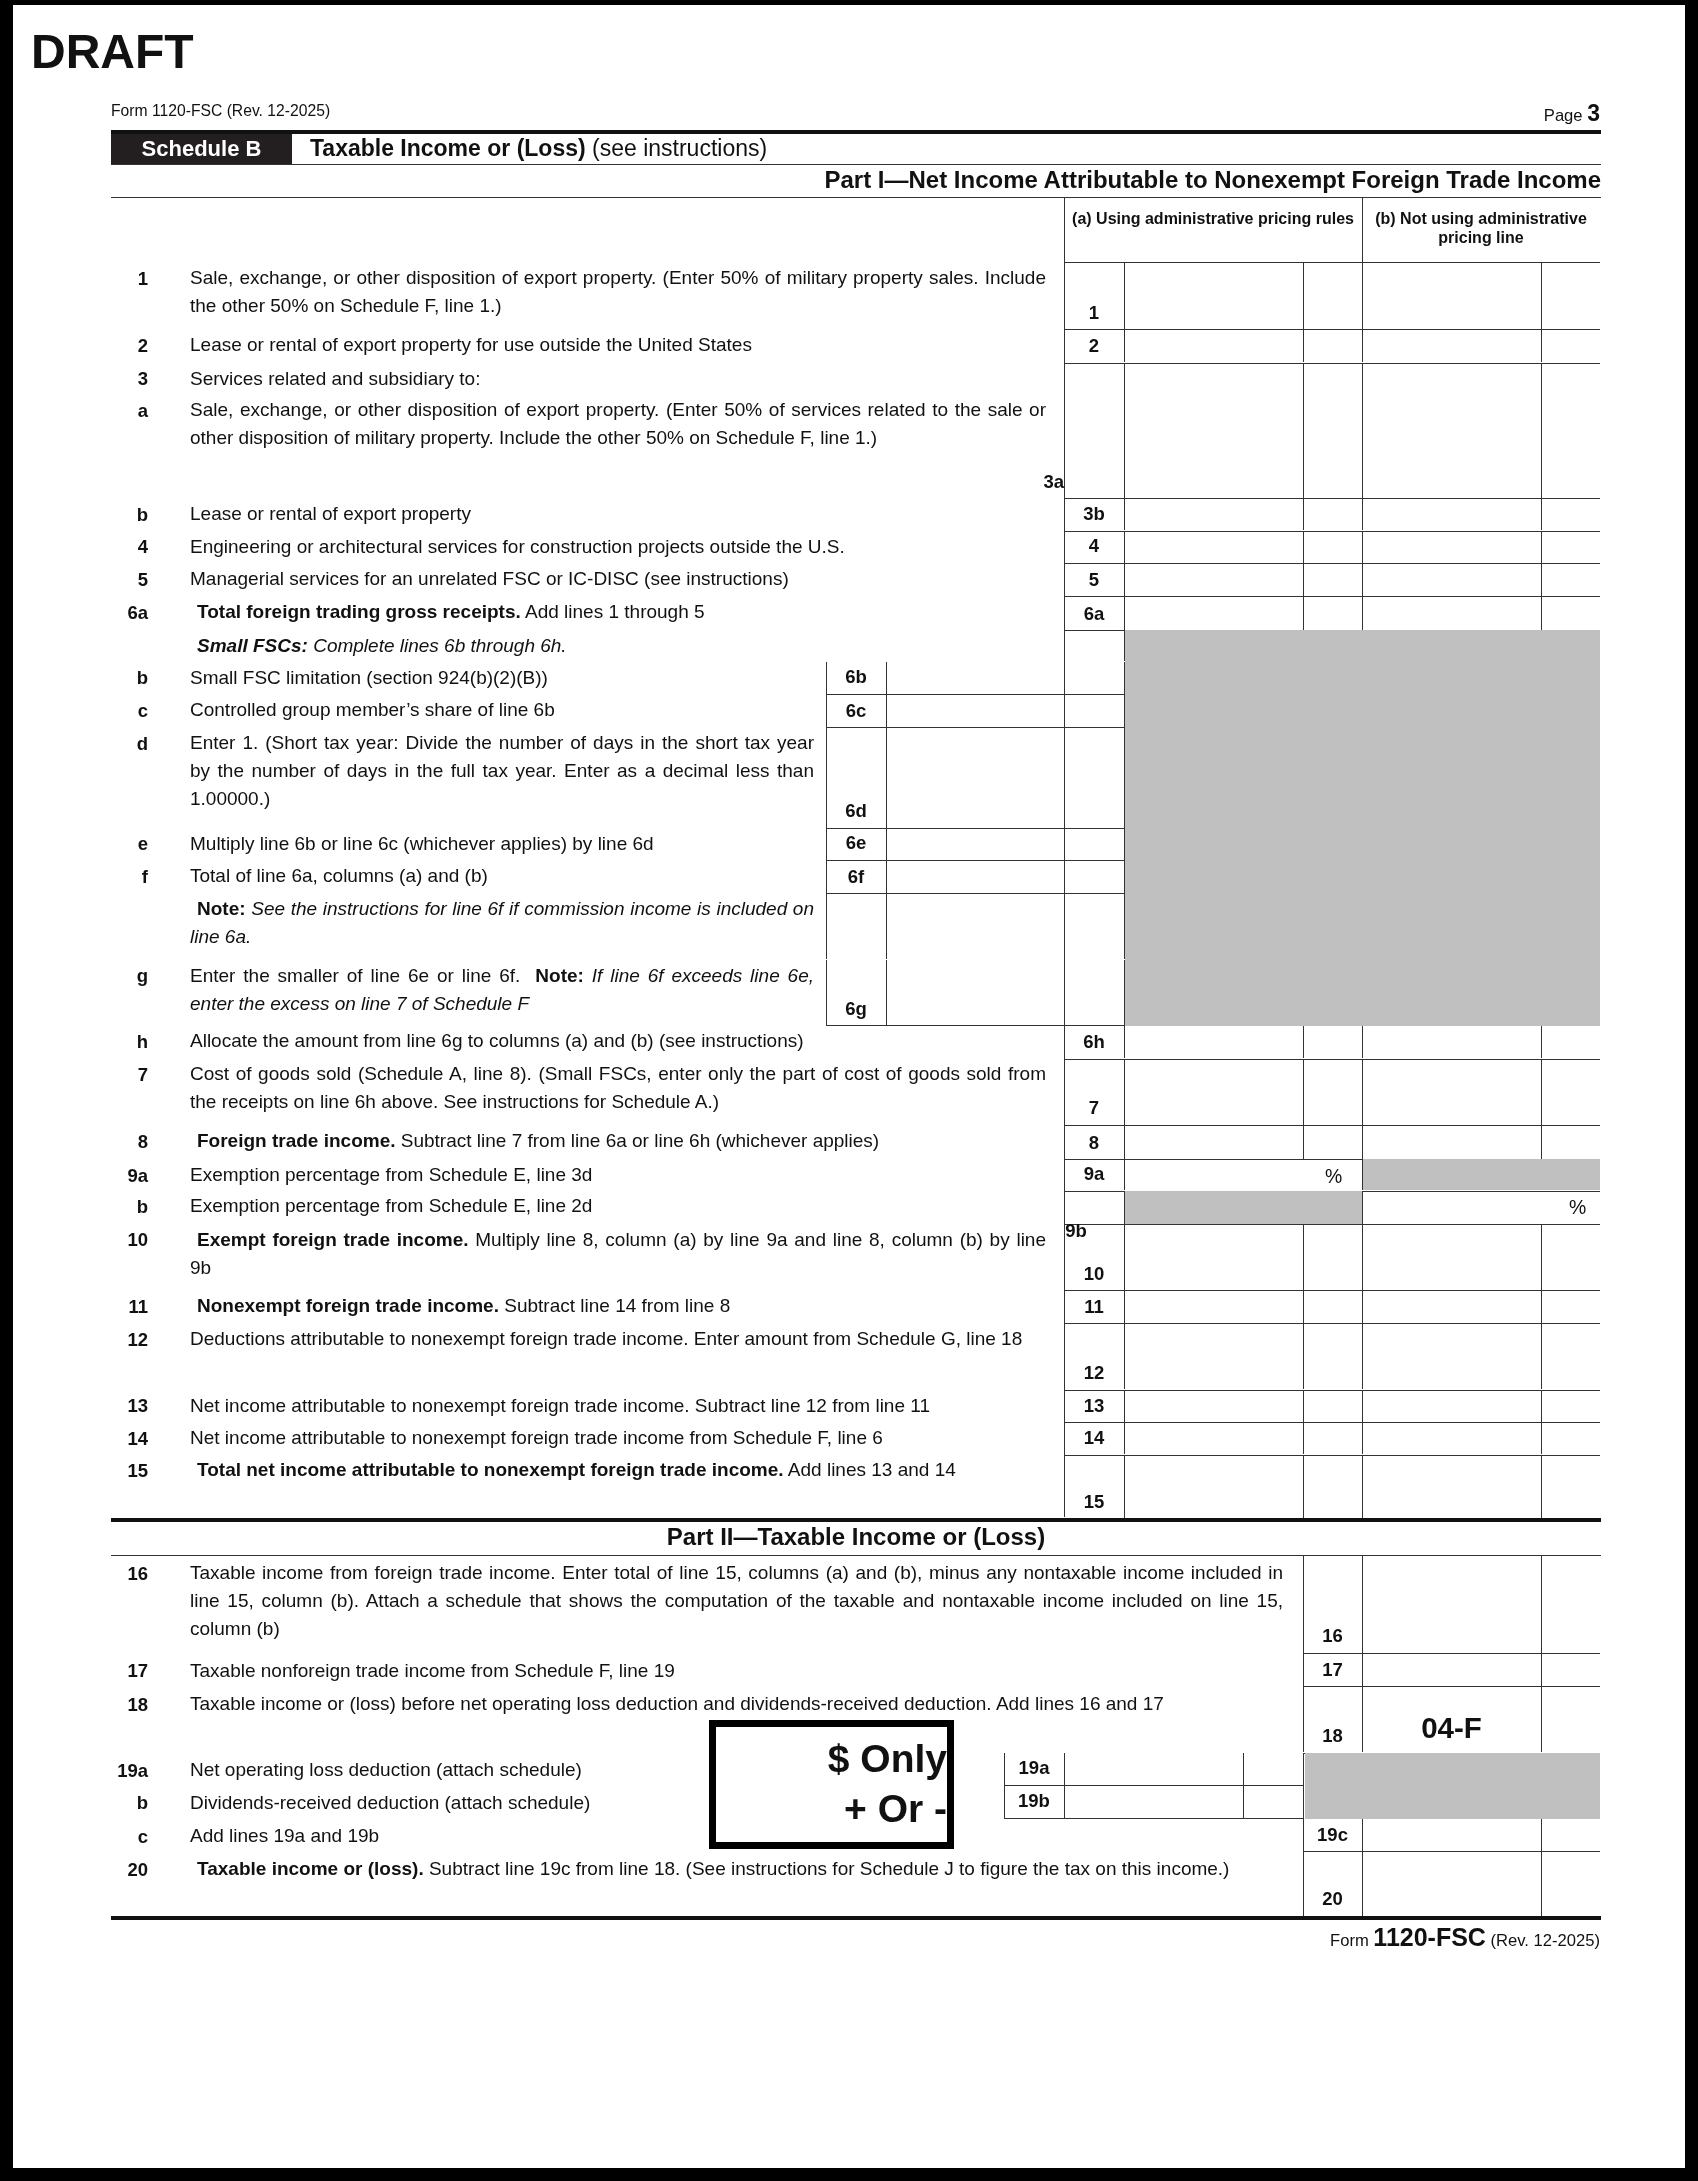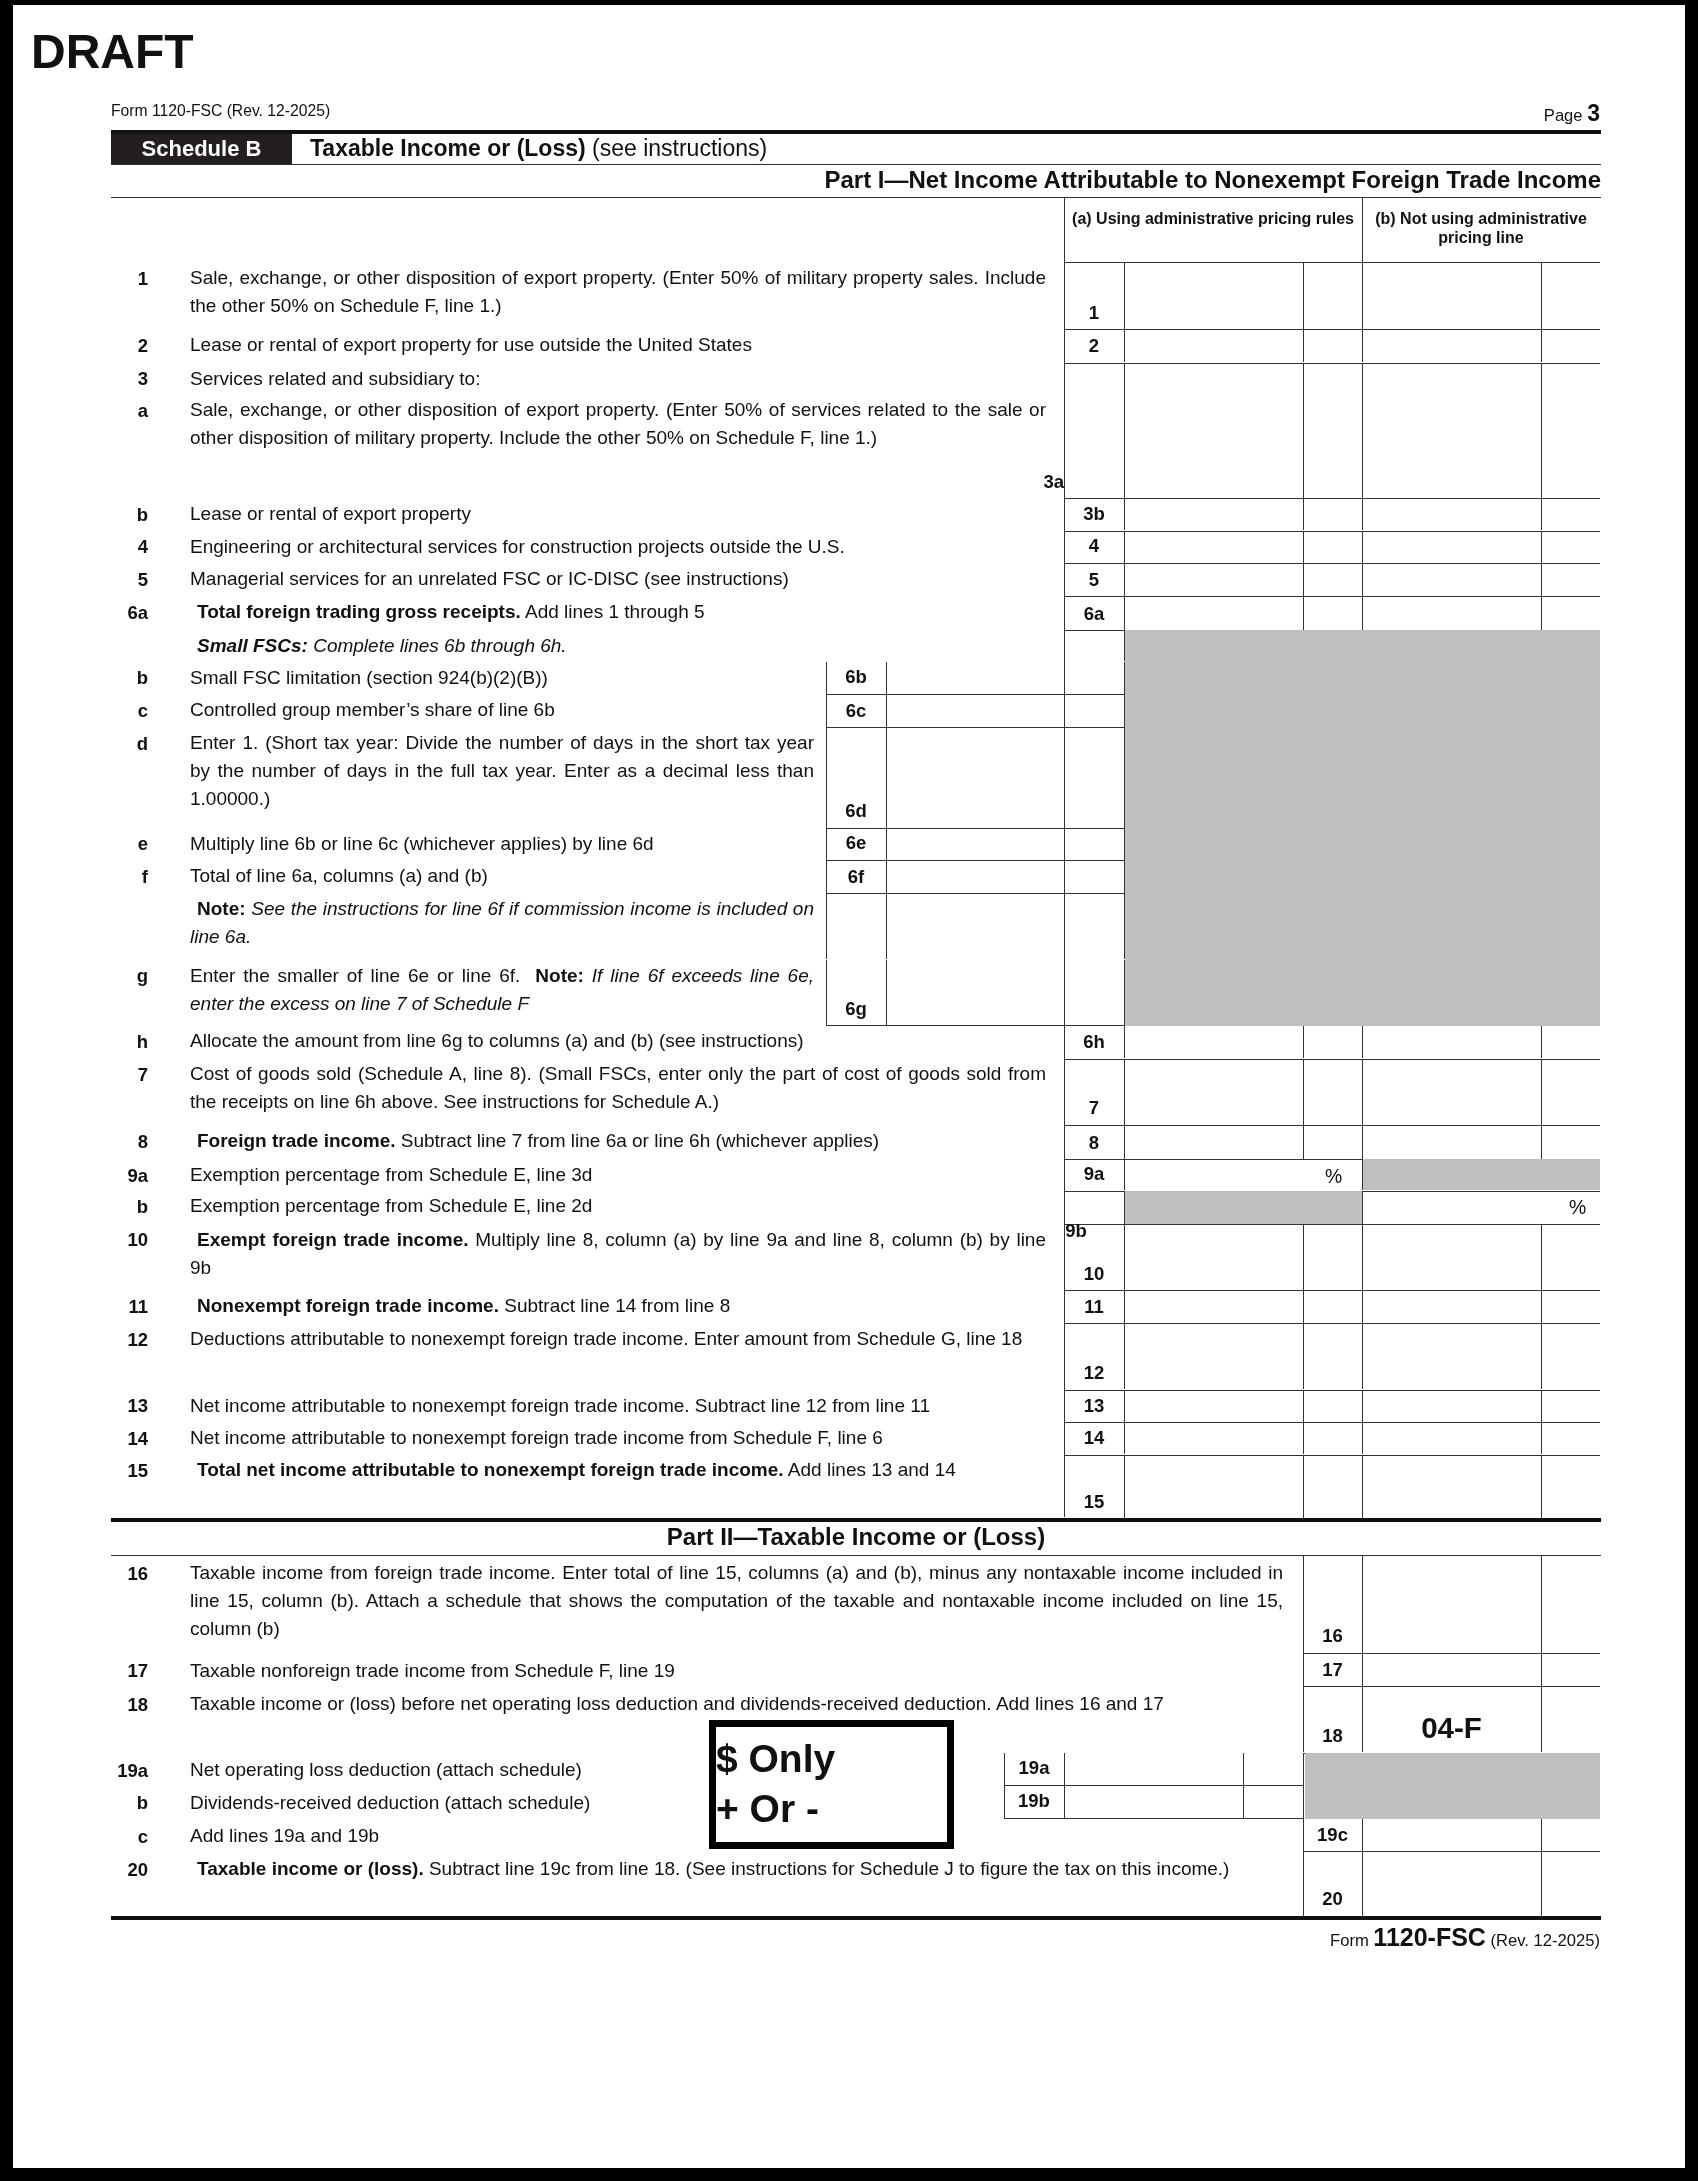--- a/index.html
+++ b/index.html
@@ -23,21 +23,21 @@
   .part-title { left: 111px; width: 1490px; text-align: center; font-size: 24px; font-weight: bold; }
   .colhead { font-size: 16px; font-weight: bold; text-align: center; line-height: 18.5px; }
   .ln { font-size: 18.5px; font-weight: bold; text-align: right; width: 37px; }
   .txt { font-size: 19px; line-height: 28px; text-align: justify; }
   .txt b { font-weight: bold; margin-left: 7px; }
   .box-label { font-size: 18.5px; font-weight: bold; text-align: center; }
   .shade { position: absolute; background: #c0c0c0; }
   .field { position: absolute; background: transparent; border: none; outline: none; padding: 0;
            font-family: "Liberation Sans", sans-serif; font-size: 18.5px; text-align: right; }
   .stamp { left: 709px; top: 1720px; width: 245px; height: 129px; box-sizing: border-box;
-           border: 7.4px solid #000; text-align: left; font-size: 39px; font-weight: bold; line-height: 50px; padding-top: 7.4px; }
+           border: 7.4px solid #000; text-align: right; font-size: 39px; font-weight: bold; line-height: 50px; padding-top: 7.4px; }
   .code { left: 1362px; top: 1711px; width: 179px; text-align: center; font-size: 29.5px; font-weight: bold; }
   .pct { font-size: 19.4px; }
   .footer { right: 98px; top: 1923px; font-size: 16.6px; }
   .footer b { font-size: 25px; }
 </style>
 </head>
 <body>
 
 <div class="frame"></div>
 

